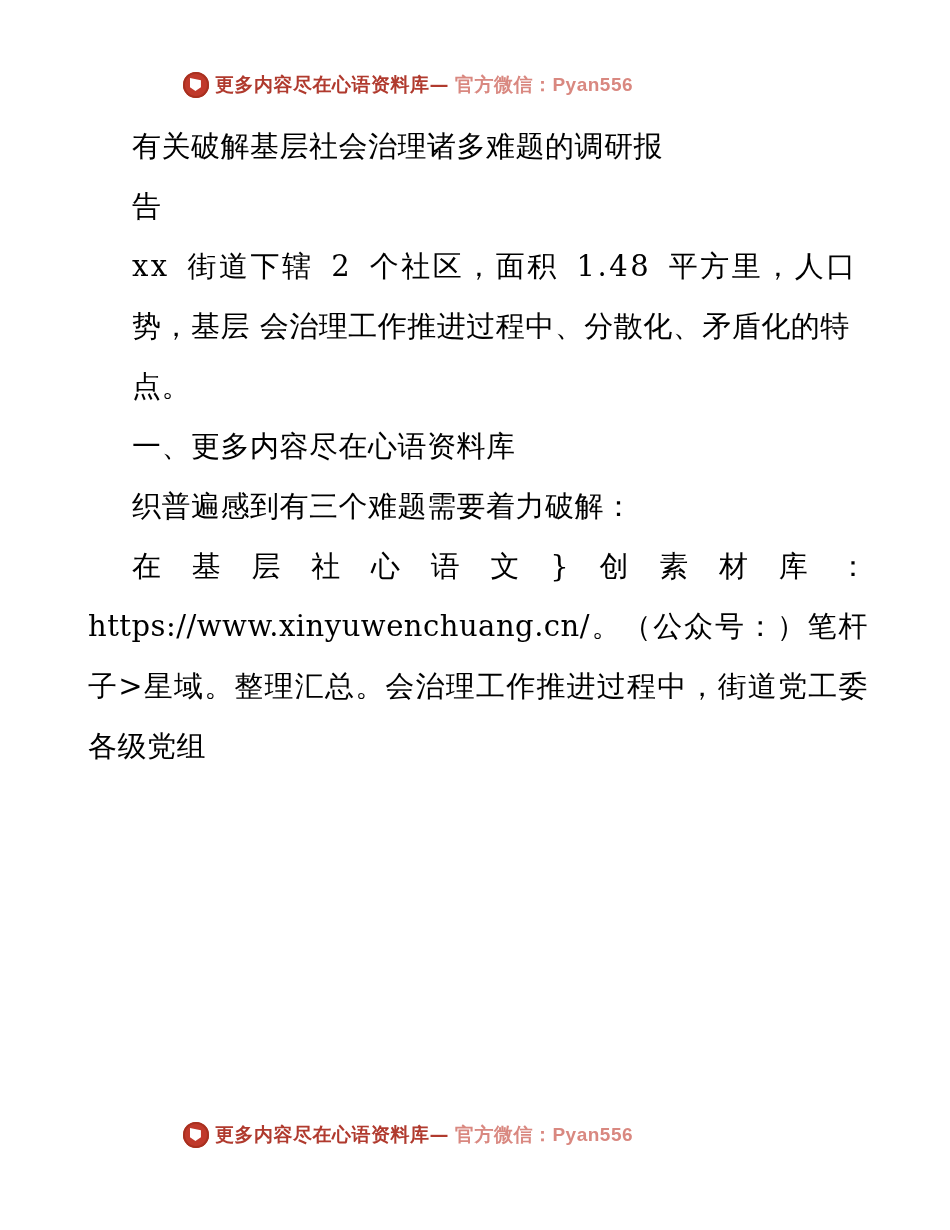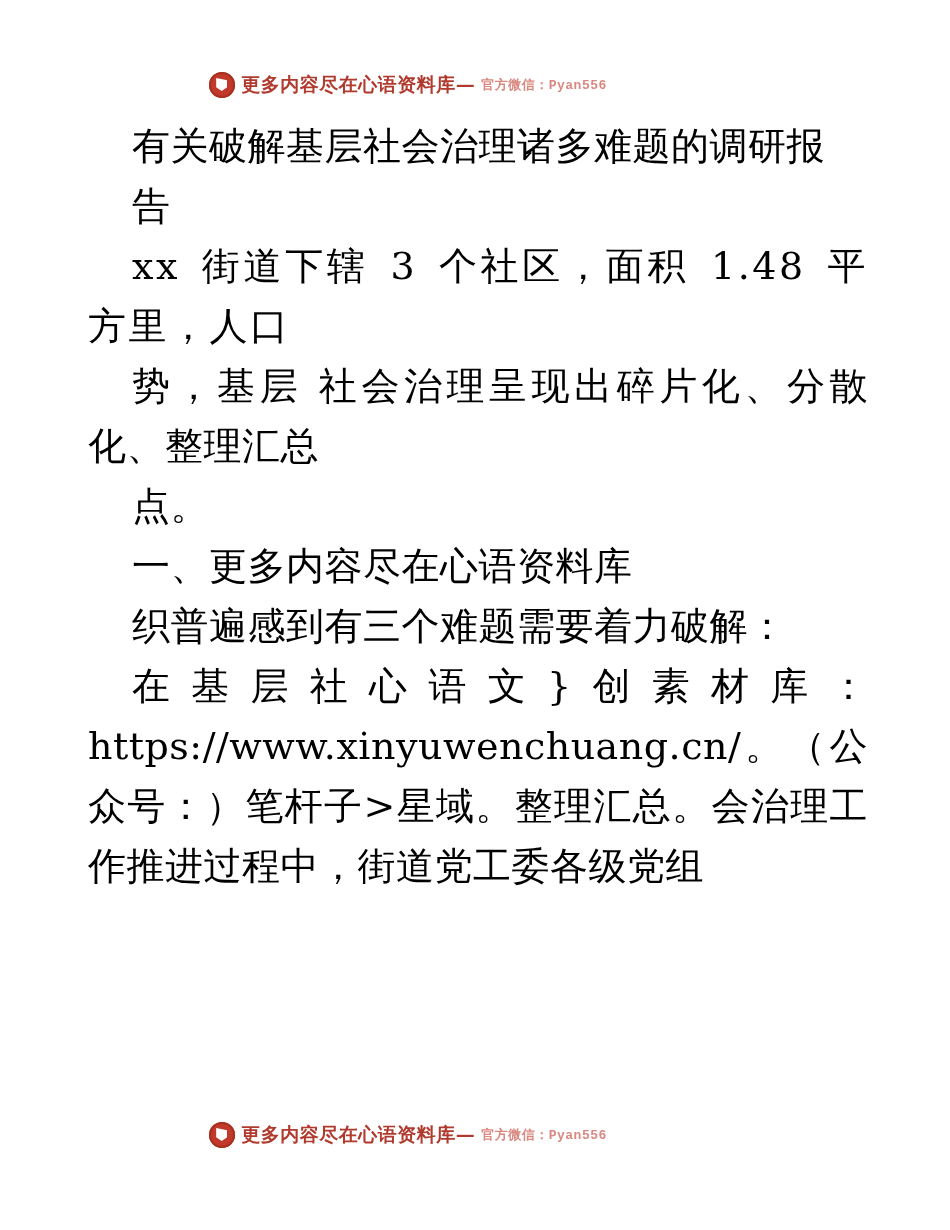--- a/index.html
+++ b/index.html
@@ -62,36 +62,36 @@
     clip-path: polygon(0 0, 100% 18%, 100% 72%, 50% 100%, 0 72%);
   }
   .wm-text-main {
     font-family: "DejaVu Serif", serif;
     font-weight: bold;
     font-size: 19px;
     color: #b03a2e;
     letter-spacing: 0.5px;
   }
   .wm-text-sub {
-    font-family: Liberation Mono, monospace;
+    font-family: Liberation Sans, sans-serif;
     font-weight: bold;
-    font-size: 13px;
+    font-size: 19px;
     color: #d98880;
     letter-spacing: 0.5px;
   }
 
   
   .doc-body {
     position: absolute;
     top: 116px;
     left: 88px;
     width: 780px;
   }
   .para {
-    font-size: 38px;
+    font-size: 29px;
     line-height: 60px;
     letter-spacing: 0.5px;
     text-align: justify;
     margin: 0;
     font-family: "DejaVu Serif", serif;
   }
   .indent {
     text-indent: 44px;
   }
   .spaced {
@@ -106,22 +106,22 @@
 
   <div class="watermark watermark-top">
     <span class="wm-badge"></span>
     <span class="wm-text-main">更多内容尽在心语资料库—</span>
     <span class="wm-text-sub">官方微信：Pyan556</span>
   </div>
 
   <div class="doc-body">
     <p class="para indent">有关破解基层社会治理诸多难题的调研报</p>
     <p class="para indent">告</p>
-    <p class="para indent spaced">xx 街道下辖 3 个社区，面积 1.48 平方里，人口</p>
-    <p class="para indent">势，基层 社会治理呈现出碎片化、分散化、整理汇总</p>
+    <p class="para indent spaced">xx 街道下辖 2 个社区，面积 1.48 平方里，人口</p>
+    <p class="para indent">势，基层 会治理工作推进过程中、分散化、矛盾化的特</p>
     <p class="para indent">点。</p>
     <p class="para indent">一、更多内容尽在心语资料库</p>
     <p class="para indent">织普遍感到有三个难题需要着力破解：</p>
     <p class="para indent">在基层社心语文}创素材库：https://www.xinyuwenchuang.cn/。（公众号：）笔杆子&gt;星域。整理汇总。会治理工作推进过程中，街道党工委各级党组</p>
   </div>
 
   <div class="watermark watermark-bottom">
     <span class="wm-badge"></span>
     <span class="wm-text-main">更多内容尽在心语资料库—</span>
     <span class="wm-text-sub">官方微信：Pyan556</span>

